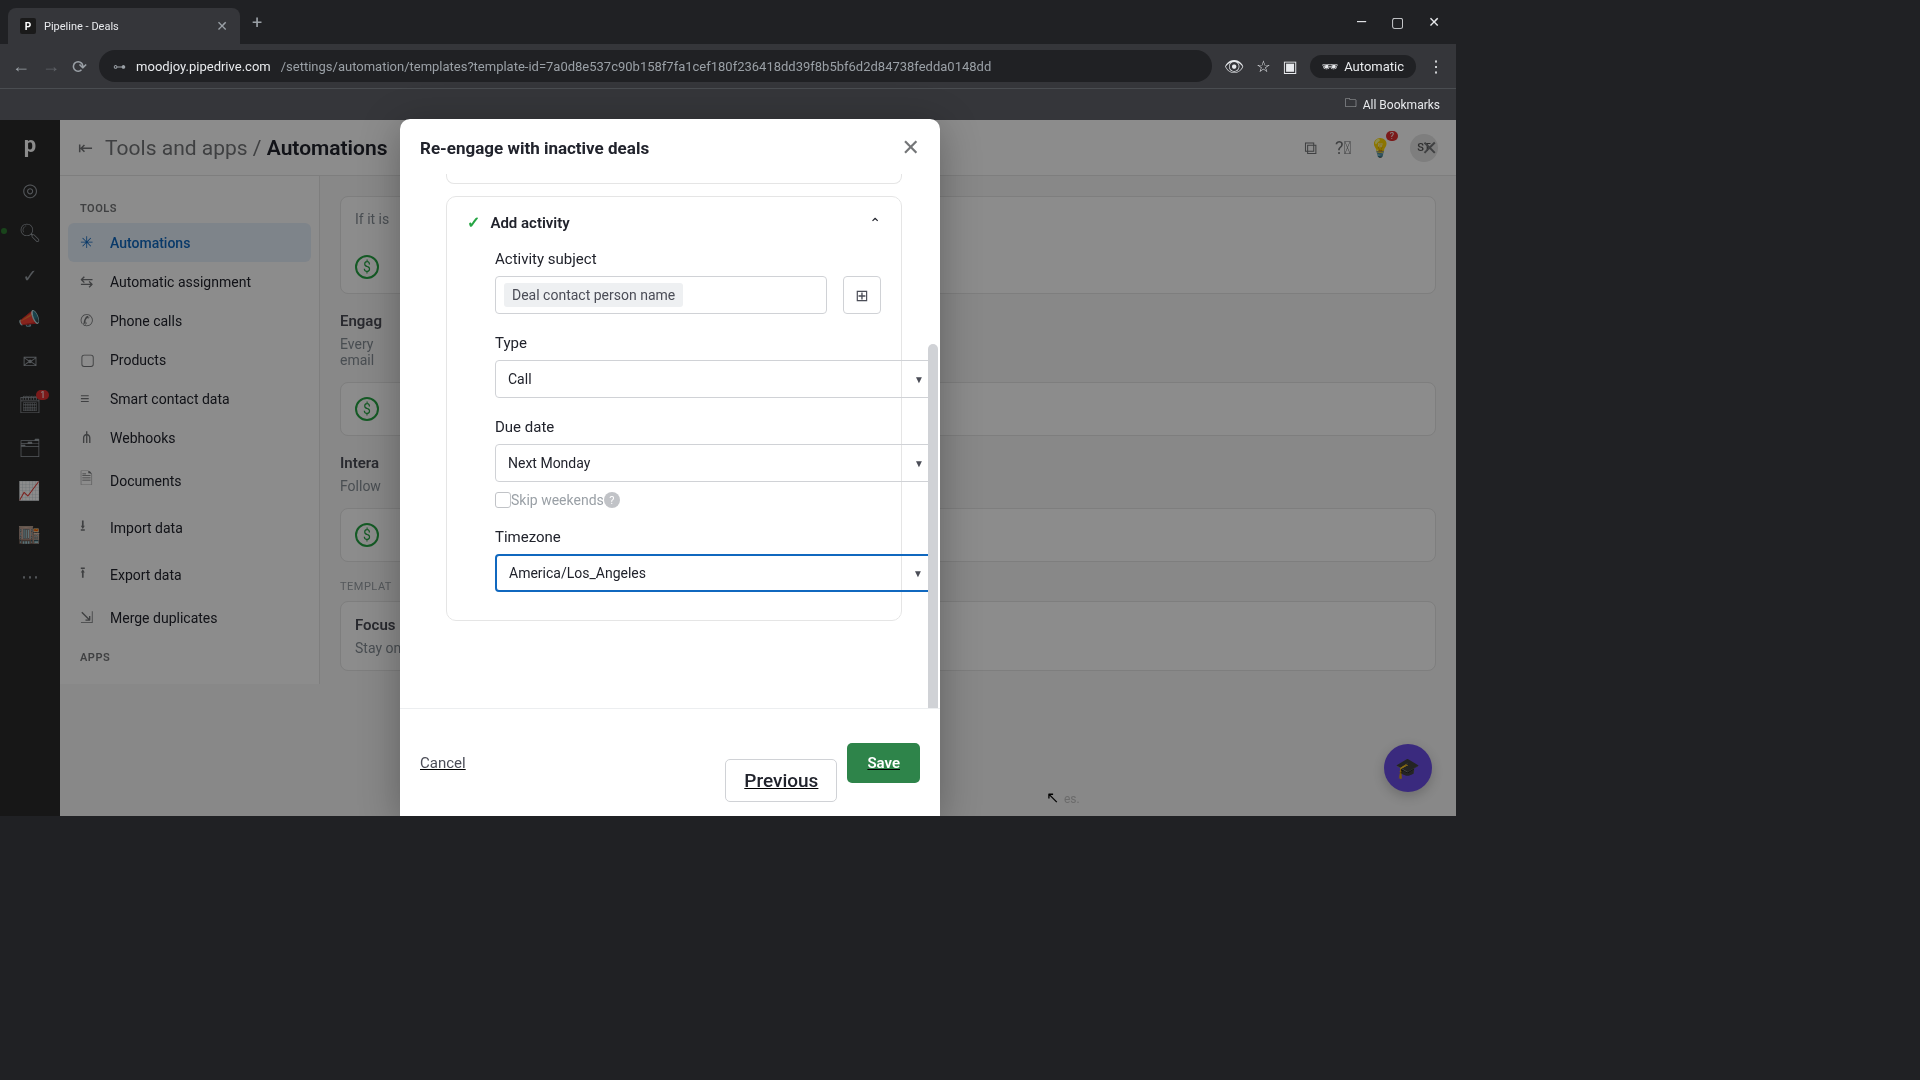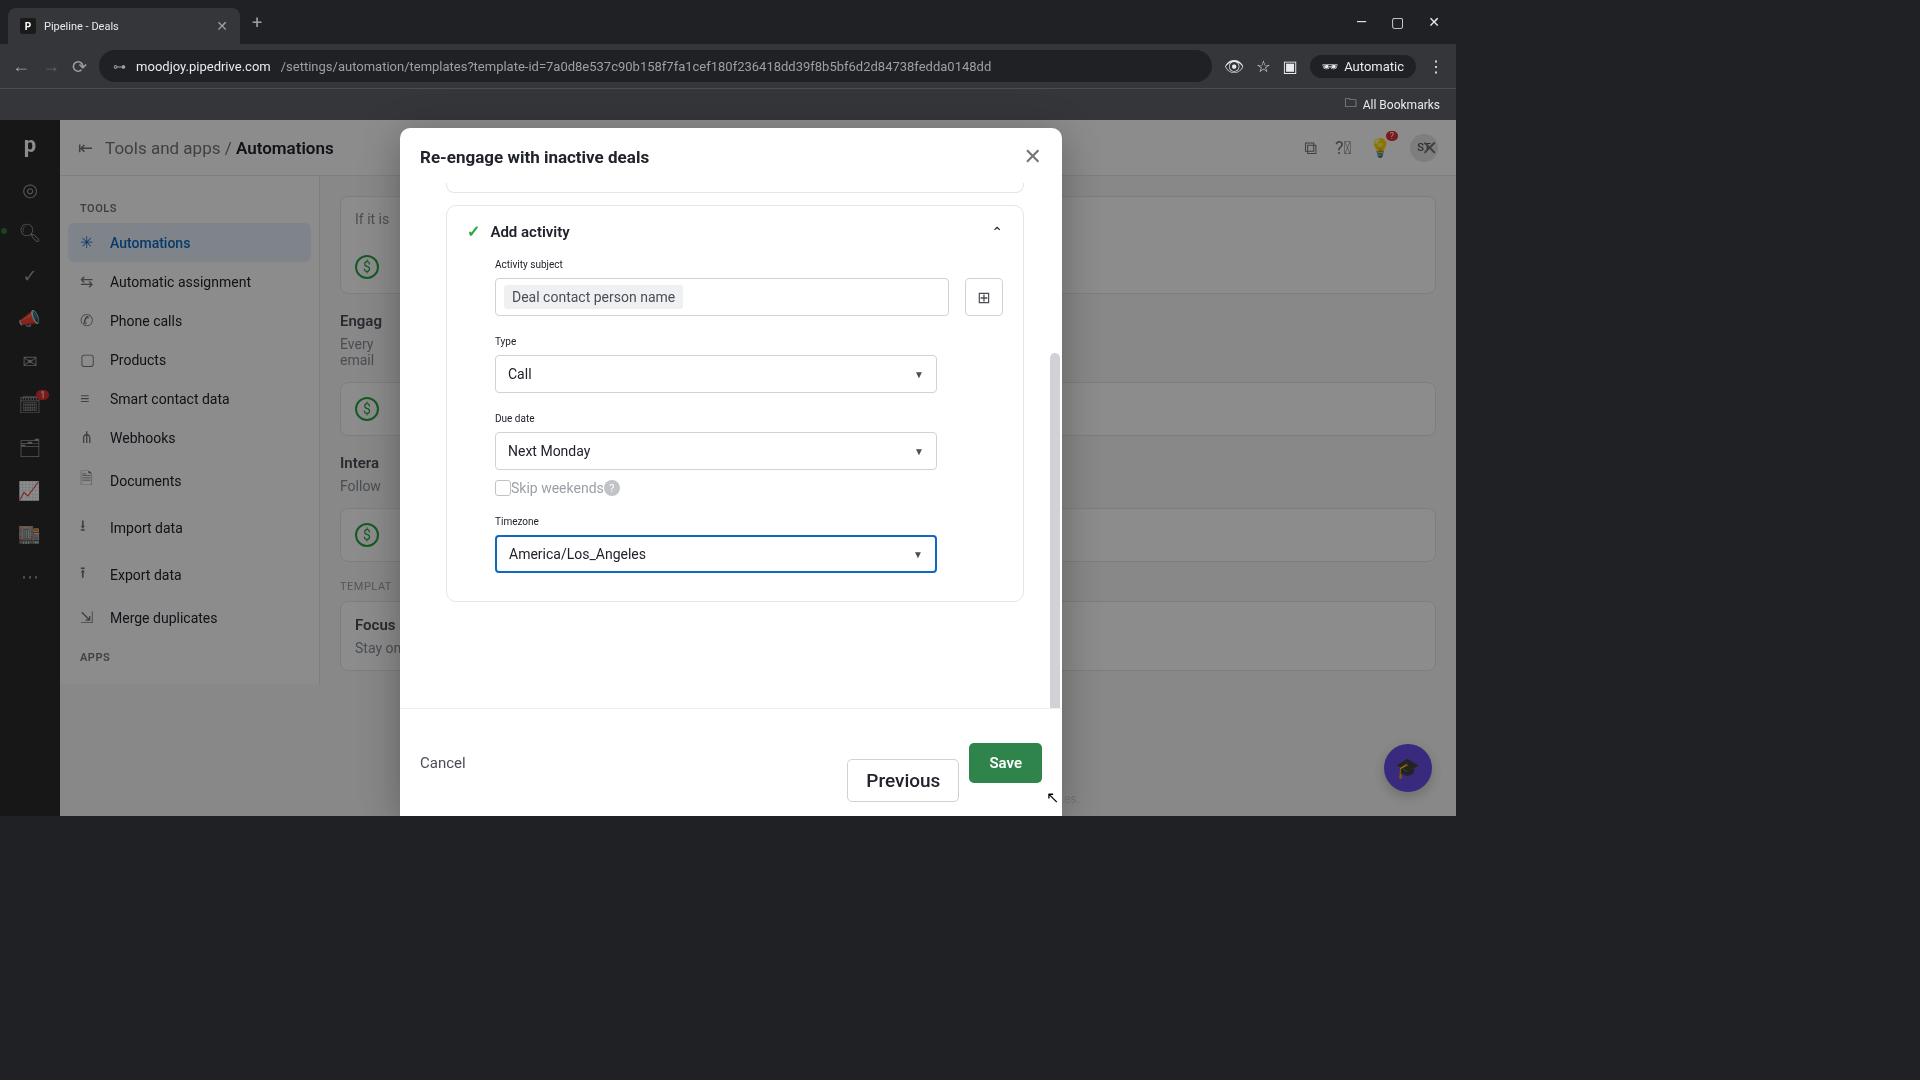--- a/index.html
+++ b/index.html
@@ -42,74 +42,74 @@
 .sidebar { width: 260px; background: #fff; border-right: 1px solid #e5e5e5; padding: 12px 8px; }
 .sidebar-section-title { color: #747678; font-size: 11px; font-weight: 600; letter-spacing: 0.5px; padding: 14px 12px 8px; }
 .sidebar-item { display: flex; align-items: center; gap: 12px; padding: 10px 12px; border-radius: 6px; color: #21232c; font-size: 14px; }
 .sidebar-item.active { background: #e6f0fb; color: #1068bf; font-weight: 500; }
 .sidebar-item .si-icon { color: #747678; font-size: 16px; width: 18px; }
 .sidebar-item.active .si-icon { color: #1068bf; }
 
 
 .app-topbar { position: absolute; top: 0; left: 60px; right: 0; height: 56px; background: #fff; border-bottom: 1px solid #e5e5e5; display: flex; align-items: center; padding: 0 18px; gap: 12px; z-index: 2; }
 .collapse-icon { color: #747678; font-size: 18px; }
-.breadcrumb { font-size: 17px; color: #747678; }
+.breadcrumb { font-size: 21px; color: #747678; }
 .breadcrumb .current { color: #21232c; font-weight: 600; }
 .app-topbar-right { margin-left: auto; display: flex; align-items: center; gap: 18px; }
 .topbar-icon { color: #747678; font-size: 18px; position: relative; }
 .bulb-badge { position: absolute; top: -6px; right: -6px; background: #e03131; color: #fff; font-size: 9px; border-radius: 8px; padding: 0 4px; }
 .avatar { width: 28px; height: 28px; background: #e5e5e5; border-radius: 50%; display: flex; align-items: center; justify-content: center; font-size: 11px; color: #555; font-weight: 500; }
 
 
 .banner-close { position: absolute; top: 16px; right: 18px; color: #747678; font-size: 20px; z-index: 3; }
 
 
 .main-bg { position: absolute; left: 320px; top: 56px; right: 0; bottom: 0; padding: 20px; color: #868e96; font-size: 14px; z-index: 1; }
 .bg-card { background: #fff; border: 1px solid #e5e5e5; border-radius: 8px; padding: 14px; margin-bottom: 18px; }
 .bg-coin { display:inline-block; width: 24px; height: 24px; border: 2px solid #26a544; border-radius: 50%; color: #26a544; font-size: 14px; text-align:center; line-height:20px; margin-right:8px; vertical-align:middle;}
 .bg-heading { font-weight: 600; color: #4b4d57; font-size: 15px; margin-bottom: 6px; }
 .bg-section-label { font-size: 11px; letter-spacing: 0.5px; color: #9aa0a6; margin: 12px 0 8px; }
 
 
-.modal { position: absolute; z-index: 10; left: 400px; top: 128px; width: 662px; bottom: 0; background: #fff; border-radius: 10px 10px 0 0; box-shadow: 0 8px 40px rgba(0,0,0,0.3); display: flex; flex-direction: column; overflow: hidden; }
+.modal { position: absolute; z-index: 10; left: 400px; top: 119px; width: 540px; bottom: 0; background: #fff; border-radius: 10px 10px 0 0; box-shadow: 0 8px 40px rgba(0,0,0,0.3); display: flex; flex-direction: column; overflow: hidden; }
 .modal-header { padding: 16px 20px 14px; display: flex; align-items: center; }
 .modal-title { font-size: 17px; font-weight: 700; color: #21232c; }
 .modal-close { margin-left: auto; color: #747678; font-size: 22px; }
 .modal-body { flex: 1; overflow-y: auto; padding: 0 20px 18px 46px; position: relative; }
 .modal-scrollbar { position:absolute; right:2px; top: 170px; width:10px; height:380px; background:#d0d2d6; border-radius:5px;}
 .thin-bar { height: 10px; border:1px solid #e5e5e5; border-top:none; border-radius: 0 0 8px 8px; margin-bottom: 12px; margin-right:18px;}
 
 .activity-card { border: 1px solid #e5e5e5; border-radius: 10px; padding: 16px 20px 24px; margin-right:18px;}
 .card-head { display: flex; align-items: center; gap: 10px; margin-bottom: 18px; }
 .check-icon { color: #26a544; font-size: 16px; font-weight: bold; }
 .card-title { font-weight: 600; color: #21232c; font-size: 15px; }
 .chevron-up { margin-left: auto; color: #21232c; font-size: 14px; }
 
 .form-group { margin-bottom: 20px; margin-left: 28px; }
-.form-label { color: #21232c; font-size: 10px; margin-bottom: 8px; display: block; }
+.form-label { color: #21232c; font-size: 15px; margin-bottom: 8px; display: block; }
 .subject-row { display: flex; gap: 16px; align-items: center; }
 .chip-input { flex: 1; border: 1px solid #d0d2d6; border-radius: 4px; padding: 6px 8px; min-height: 38px; display: flex; align-items: center; }
 .chip { background: #eef0f2; padding: 4px 8px; border-radius: 3px; font-size: 14px; color: #4b4d57; }
 .insert-field-btn { width: 38px; height: 38px; border: 1px solid #d0d2d6; border-radius: 4px; display: flex; align-items: center; justify-content: center; color: #4b4d57; font-size: 16px; }
 
 .select { border: 1px solid #d0d2d6; border-radius: 4px; height: 38px; display: flex; align-items: center; padding: 0 12px; font-size: 14px; color: #21232c; justify-content: space-between; width: 442px; }
 .select .caret { font-size: 10px; color: #4b4d57; }
 .select.focused { border: 2px solid #1068bf; }
 
 .radio-row { display: flex; gap: 24px; margin-bottom: 10px; }
 .radio { display: flex; align-items: center; gap: 8px; font-size: 14px; color: #21232c; }
 .radio-circle { width: 18px; height: 18px; border-radius: 50%; border: 2px solid #c1c3c7; display: flex; align-items: center; justify-content: center; }
 .radio-circle.checked { border-color: #1068bf; }
 .radio-dot { width: 8px; height: 8px; background: #1068bf; border-radius: 50%; }
 
 .checkbox-row { display: flex; align-items: center; gap: 0; margin-top: 10px; color: #9aa0a6; font-size: 14px; }
 .checkbox { width: 16px; height: 16px; border: 1.5px solid #c1c3c7; border-radius: 3px; }
 .help-circle { width: 16px; height: 16px; border-radius: 50%; background: #c1c3c7; color: #fff; font-size: 11px; display: flex; align-items: center; justify-content: center; }
 
-.modal-footer { border-top: 1px solid #eceef0; padding: 14px 20px; display: flex; align-items: center; gap: 10px; background:#fff;}
+.modal-footer { border-top: 1px solid #eceef0; padding: 14px 20px; display: flex; align-items: center; gap: 10px; background:#fff;text-decoration:underline;}
 .btn-cancel { color: #4b4d57; font-size: 15px; background: none; border: none; }
 .footer-spacer { flex: 1; }
 .btn-secondary { background: #fff; border: 1px solid #d0d2d6; border-radius: 5px; padding: 9px 18px; font-size: 19px; color: #21232c; font-weight: 500; margin-top: 36px; }
 .btn-primary { background: #2e844a; color: #fff; border: none; border-radius: 5px; padding: 11px 20px; font-size: 15px; font-weight: 600; }
 
 
 .cursor { position: absolute; z-index: 50; font-size: 16px; color: #000; }
 
 
 .fab { position: absolute; right: 24px; bottom: 24px; width: 48px; height: 48px; background: #6b4de6; border-radius: 50%; display: flex; align-items: center; justify-content: center; color: #fff; font-size: 20px; z-index: 4; box-shadow: 0 4px 12px rgba(0,0,0,0.2); }

